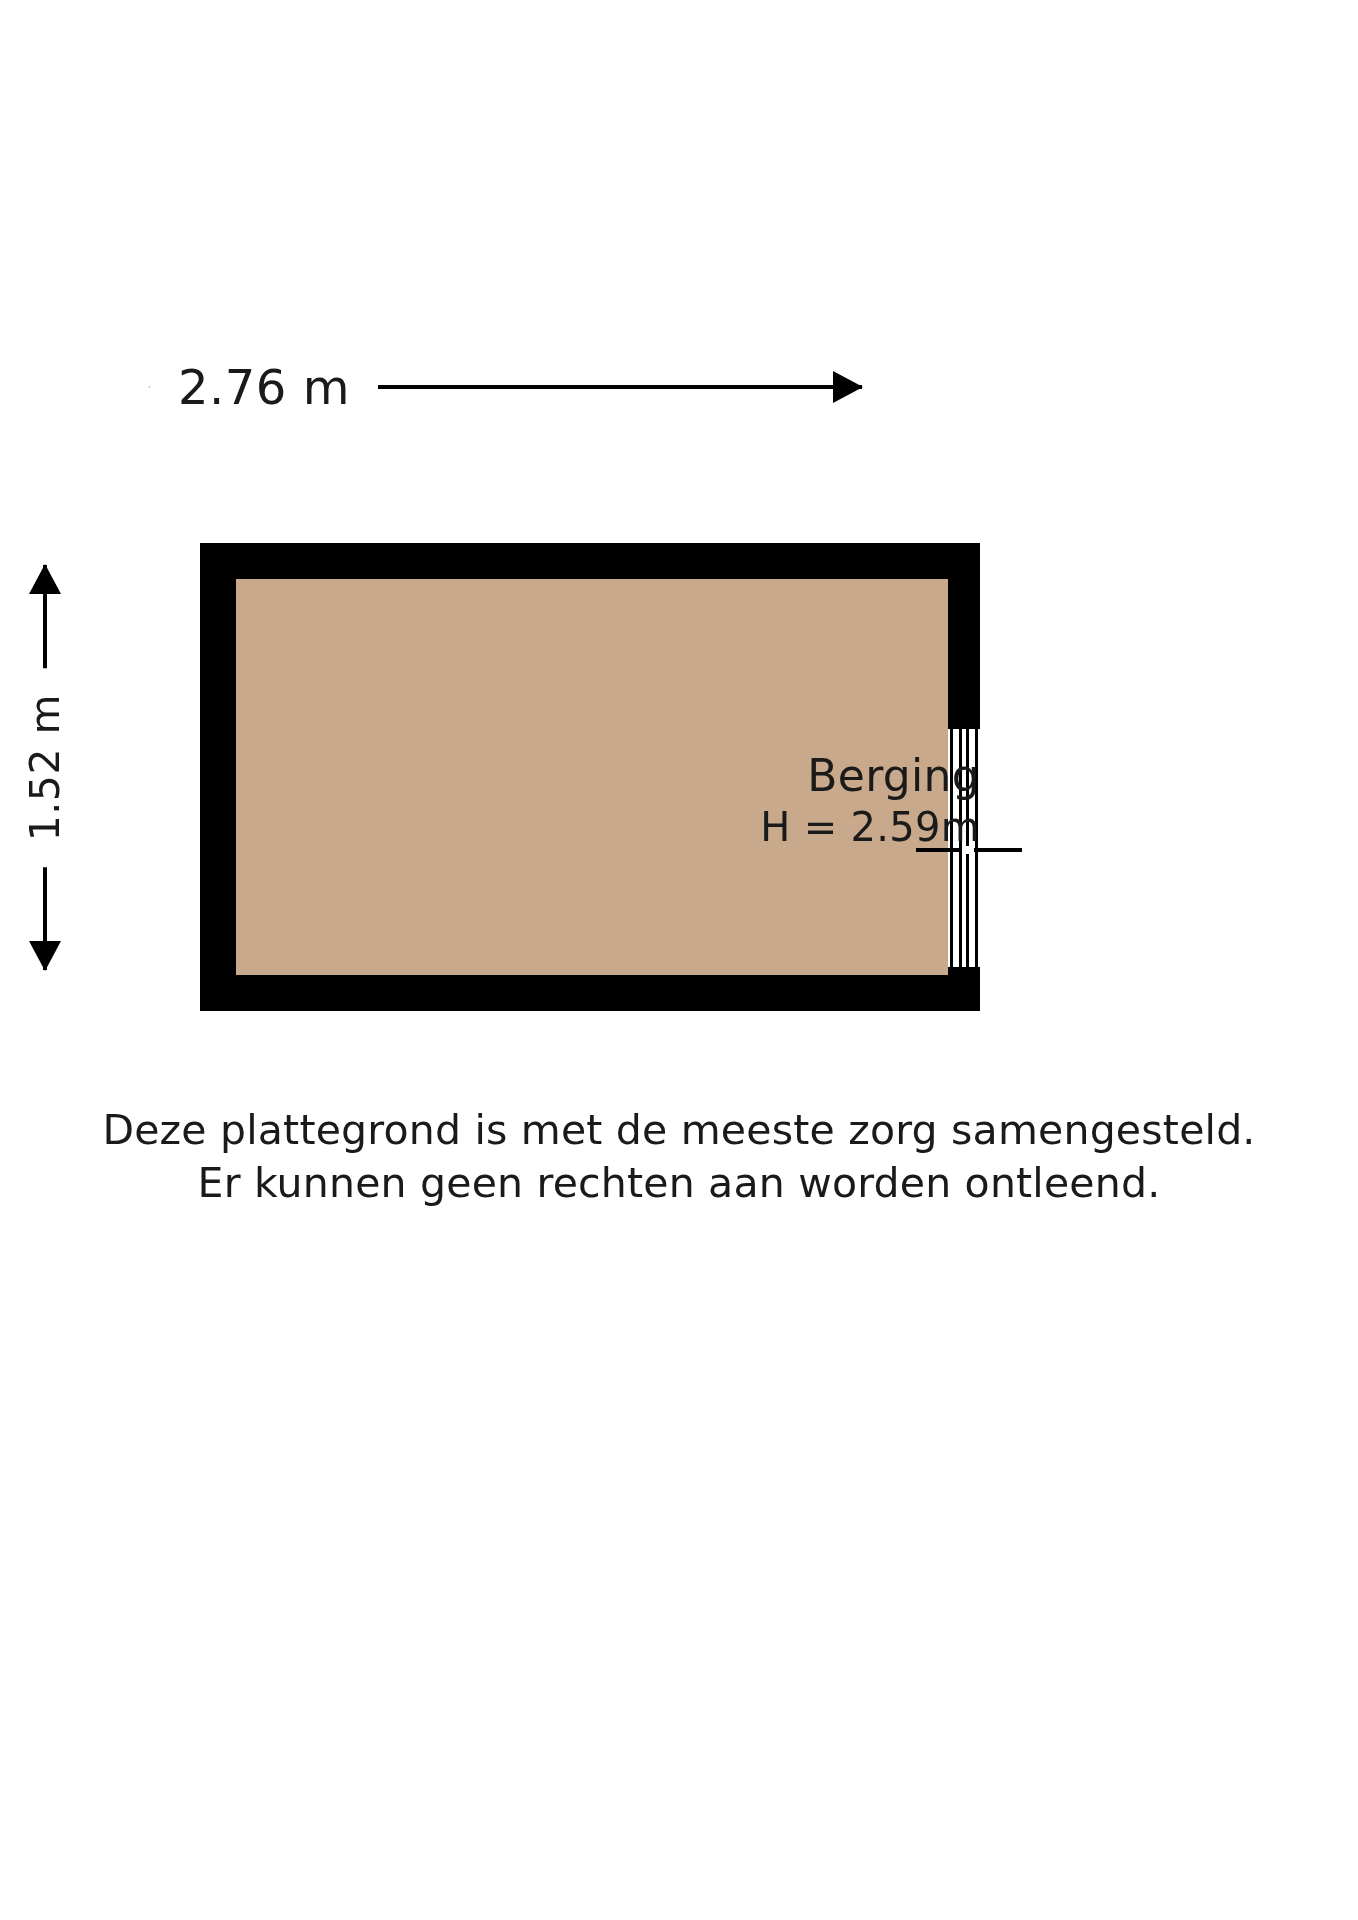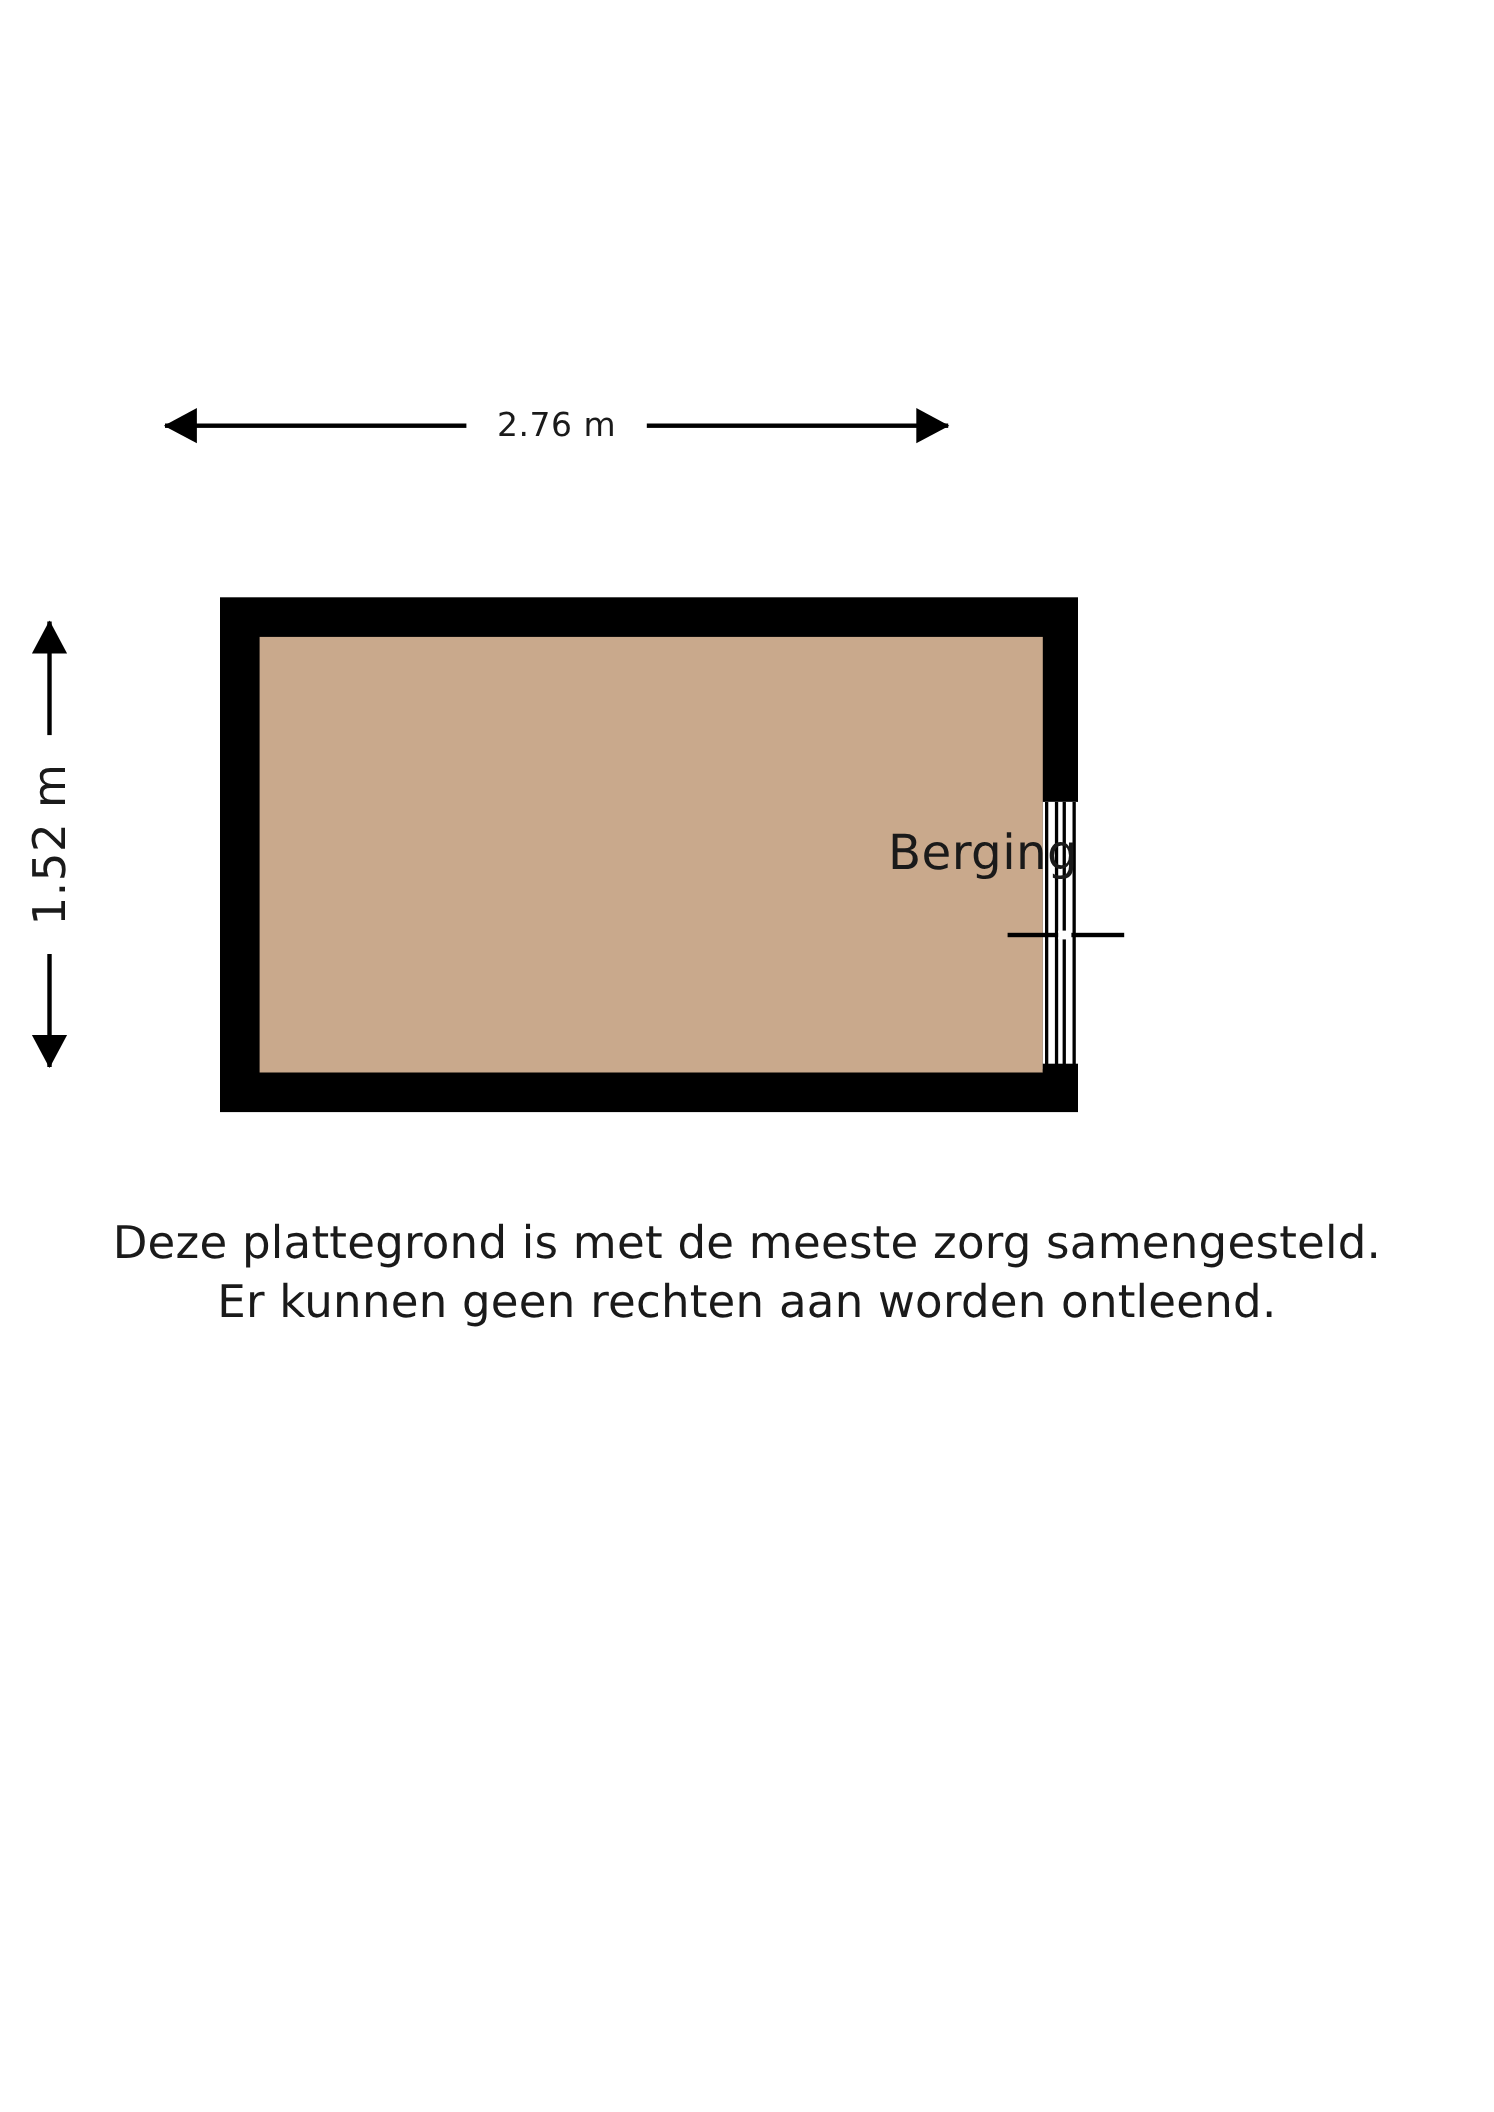--- a/index.html
+++ b/index.html
@@ -30,22 +30,21 @@
     top: 33px;
     width: 712px;
     height: 4px;
     background: #000;
   }
   #dim-top .label {
     position: absolute;
     left: 0;
     top: 0;
     width: 712px;
-    text-align: center;
-    font-size: 30px;
+    font-size: 48px;
     line-height: 70px;
     letter-spacing: 0.5px;
   }
   #dim-top .label span {
     background: #ffffff;
     padding: 0 28px;
   }
   .arrow-left, .arrow-right {
     position: absolute;
     top: 19px;
@@ -243,18 +242,19 @@
     <div class="mullion m1"></div>
     <div class="mullion m2"></div>
   </div>
   <div class="door-sill"></div>
   <div class="door-threshold"></div>
   <div class="door-threshold-gap"></div>
 </div>
 
 <div id="room-label">
   <div class="name">Berging</div>
+  <div class="height">H = 2.59m</div>
 </div>
 
 <div id="disclaimer">
   <div>Deze plattegrond is met de meeste zorg samengesteld.</div>
   <div>Er kunnen geen rechten aan worden ontleend.</div>
 </div>
 
 </body></html>

